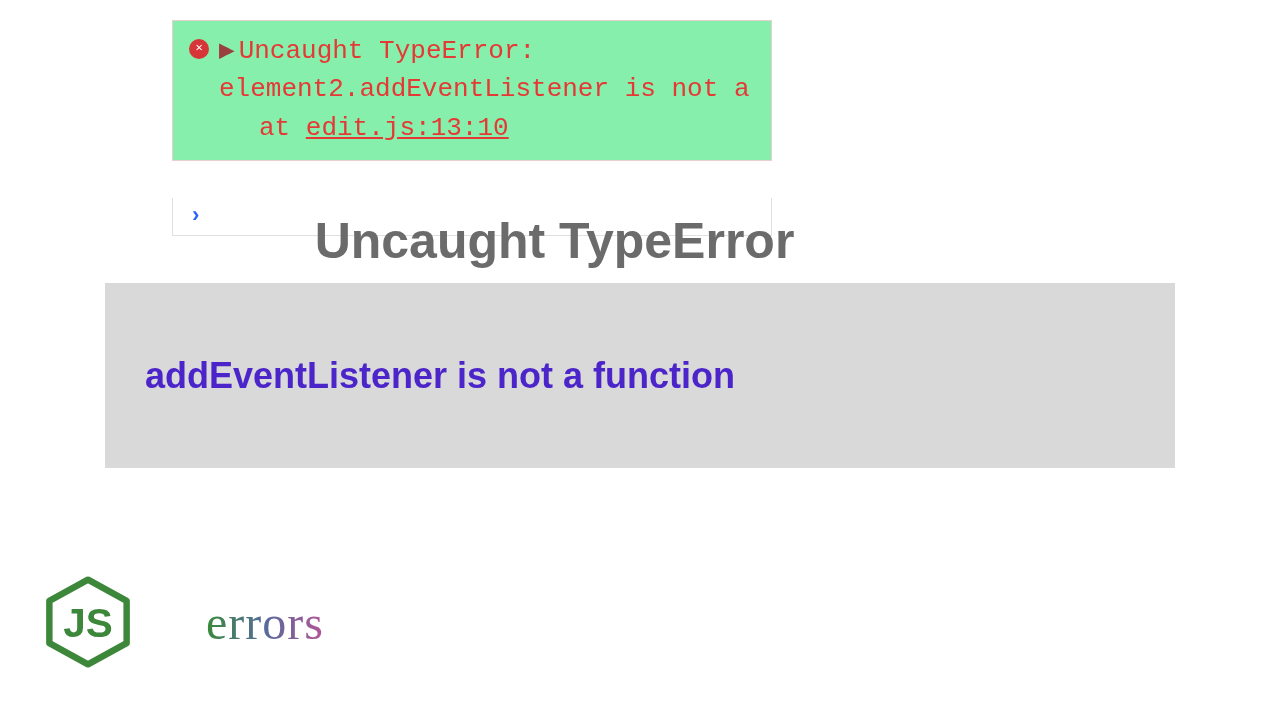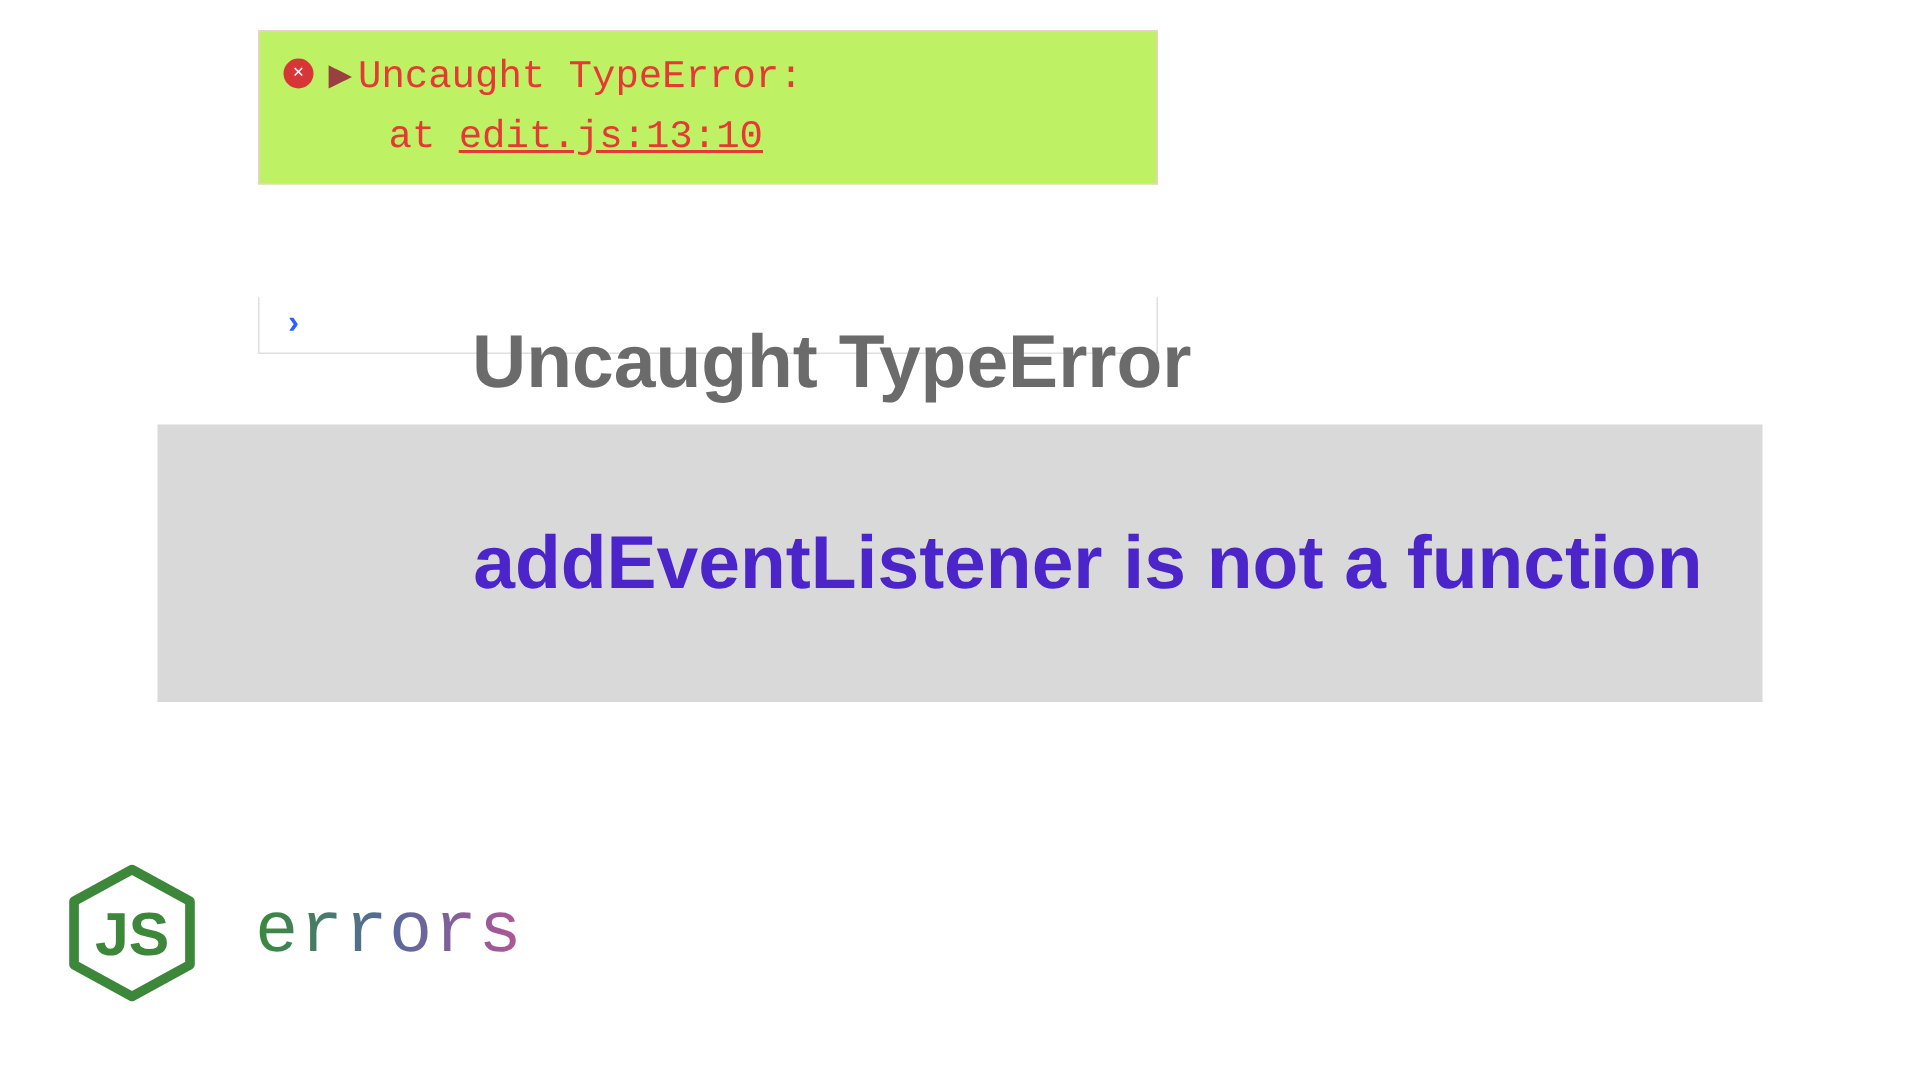--- a/index.html
+++ b/index.html
@@ -8,21 +8,21 @@
       height: 720px;
       background: #ffffff;
       position: relative;
       font-family: Arial, sans-serif;
     }
     .console-panel {
       position: absolute;
       left: 172px;
       top: 20px;
       width: 600px;
-      background: #bef264;
+      background: #86efac;
       border: 1px solid #e8d0d0;
       padding: 12px 16px;
       font-family: "Courier New", monospace;
       font-size: 26px;
       line-height: 1.45;
     }
     .error-row {
       display: flex;
       align-items: flex-start;
       gap: 10px;
@@ -93,23 +93,23 @@
     }
     .main-banner {
       position: absolute;
       left: 105px;
       top: 283px;
       width: 1070px;
       height: 185px;
       background: #d9d9d9;
       display: flex;
       align-items: center;
-      justify-content: flex-end;
+      justify-content: flex-start;
       text-align: center;
-      font-size: 50px;
+      font-size: 36px;
       font-weight: 800;
       color: #4b24ca;
       line-height: 1.25;
       font-family: "Segoe UI", Arial, sans-serif;
       padding: 4px 40px;
     }
     .logo-row {
       position: absolute;
       left: 42px;
       top: 576px;
@@ -118,40 +118,42 @@
       gap: 36px;
     }
     .js-hex {
       width: 92px;
       height: 92px;
       position: relative;
     }
     .js-hex svg { display: block; }
     .errors-text {
       font-size: 48px;
-      font-family: Liberation Mono, monospace;
+      font-family: Liberation Serif, serif;
       letter-spacing: 1px;
       background: linear-gradient(90deg, #3a8a3a 0%, #566a9c 50%, #b25596 100%);
       -webkit-background-clip: text;
       background-clip: text;
       color: transparent;
+      margin-left: 36px;
     }
   </style>
 </head>
 <body>
 
 <div class="console-panel">
   <div class="error-row">
     <span class="error-icon"></span>
     <div class="error-content">
       <div class="error-first-line">
         <span>
           <span class="expand-arrow">▶</span><span>Uncaught TypeError:</span>
         </span>
       </div>
+      <div>element2.addEventListener is not a</div>
       <div class="error-trace">
         <span>at </span><span class="error-link">edit.js:13:10</span>
       </div>
     </div>
   </div>
 </div>
 
 <div class="prompt-row">
   <span class="prompt-arrow">›</span>
 </div>

